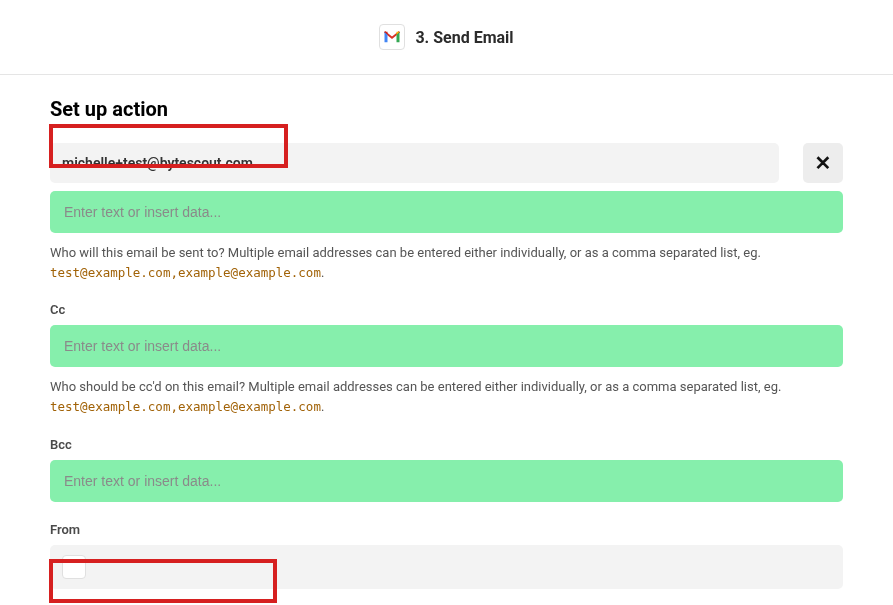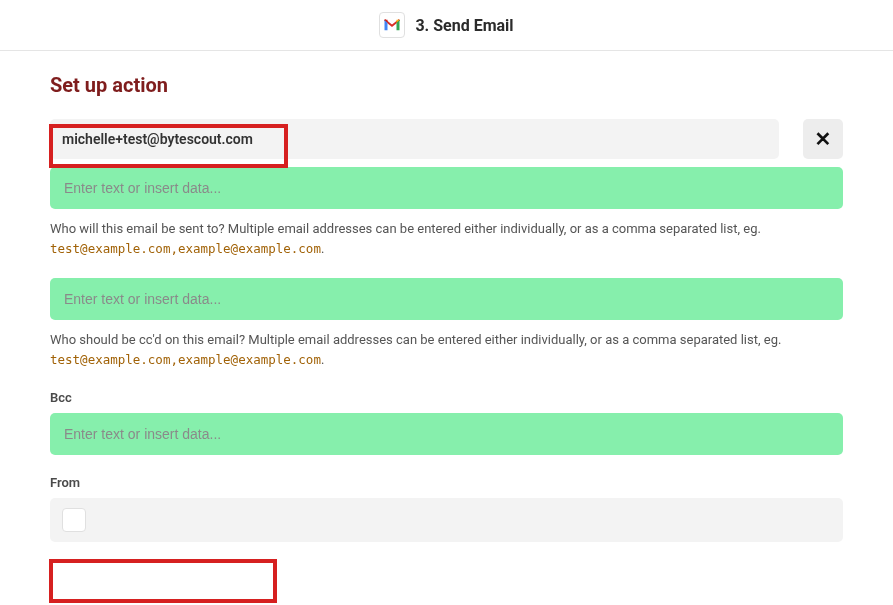--- a/index.html
+++ b/index.html
@@ -6,21 +6,21 @@
     body {
       font-family: -apple-system, BlinkMacSystemFont, "Segoe UI", Roboto, Helvetica, Arial, sans-serif;
       background: #ffffff;
       color: #333;
       width: 893px;
     }
     .header {
       display: flex;
       align-items: center;
       justify-content: center;
-      padding: 12px 0;
+      padding: 24px 0;
       border-bottom: 1px solid #e5e5e5;
       gap: 10px;
     }
     .gmail-icon {
       width: 26px;
       height: 26px;
       border: 1px solid #e0e0e0;
       border-radius: 4px;
       display: flex;
       align-items: center;
@@ -33,21 +33,21 @@
       font-weight: 700;
       color: #2b2b2b;
     }
     .content {
       padding: 22px 50px 16px 50px;
     }
     .section-title {
       font-size: 20px;
       font-weight: 700;
       margin-bottom: 22px;
-      color: #7f1d1d;
+      color: #000000;
     }
     .field-group {
       margin-bottom: 20px;
     }
     .field-label {
       font-size: 13px;
       font-weight: 600;
       color: #4a4a4a;
       margin-bottom: 8px;
       display: block;
@@ -178,20 +178,21 @@
       </button>
     </div>
     <div class="gap-small"></div>
     <input type="text" class="text-input" placeholder="Enter text or insert data..." style="">
     <p class="help-text">
       <span>Who will this email be sent to? Multiple email addresses can be entered either individually, or as a comma separated list, eg. </span><span class="mono">test@example.com,example@example.com</span><span>.</span>
     </p>
   </div>
 
   <div class="field-group">
+    <span class="field-label">Cc</span>
     <input type="text" class="text-input" placeholder="Enter text or insert data..." style="">
     <p class="help-text">
       <span>Who should be cc'd on this email? Multiple email addresses can be entered either individually, or as a comma separated list, eg. </span><span class="mono">test@example.com,example@example.com</span><span>.</span>
     </p>
   </div>
 
   <div class="field-group">
     <span class="field-label">Bcc</span>
     <input type="text" class="text-input" placeholder="Enter text or insert data..." style="">
   </div>

